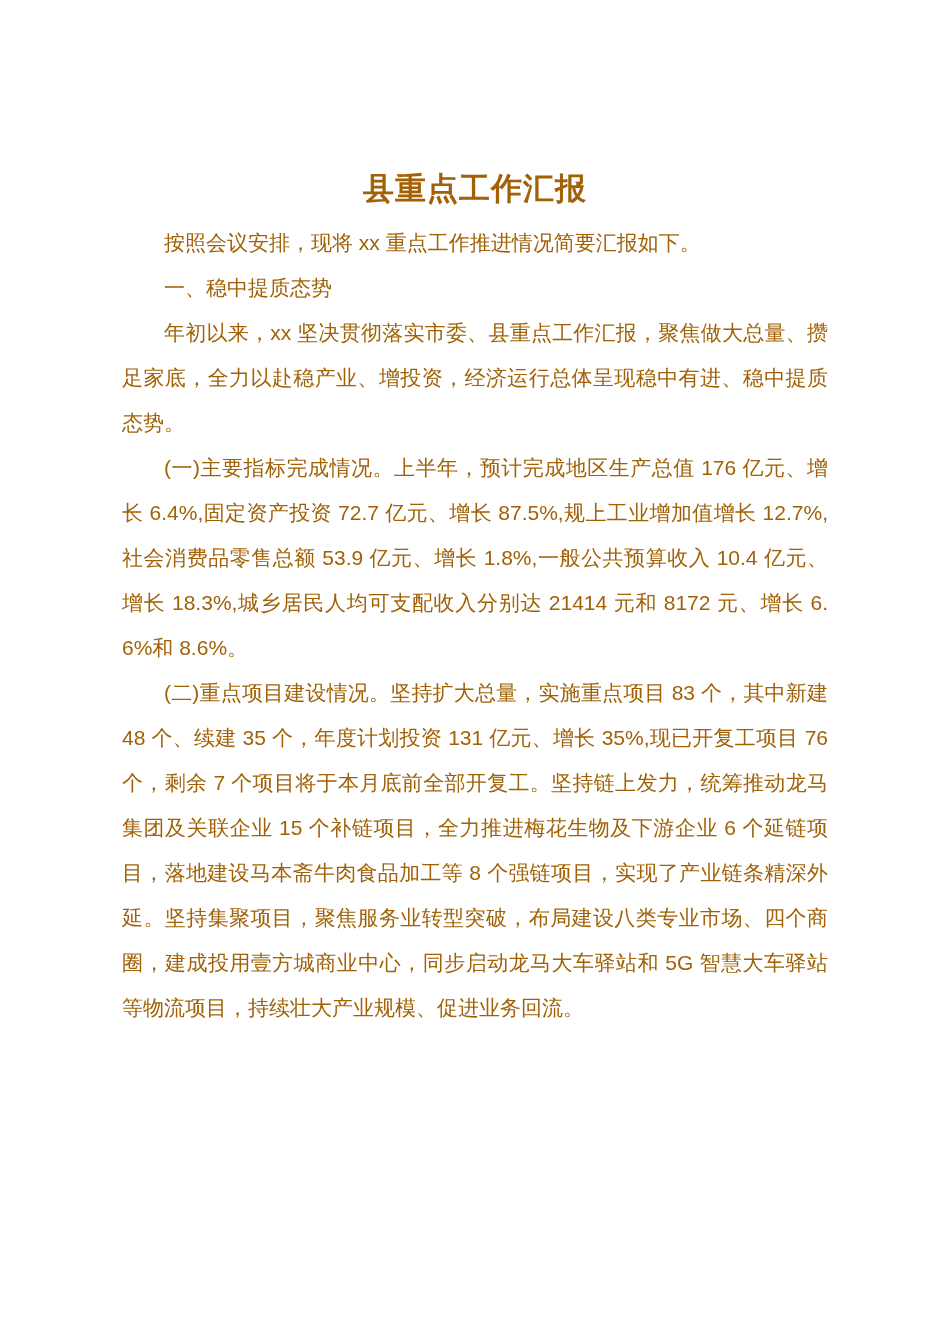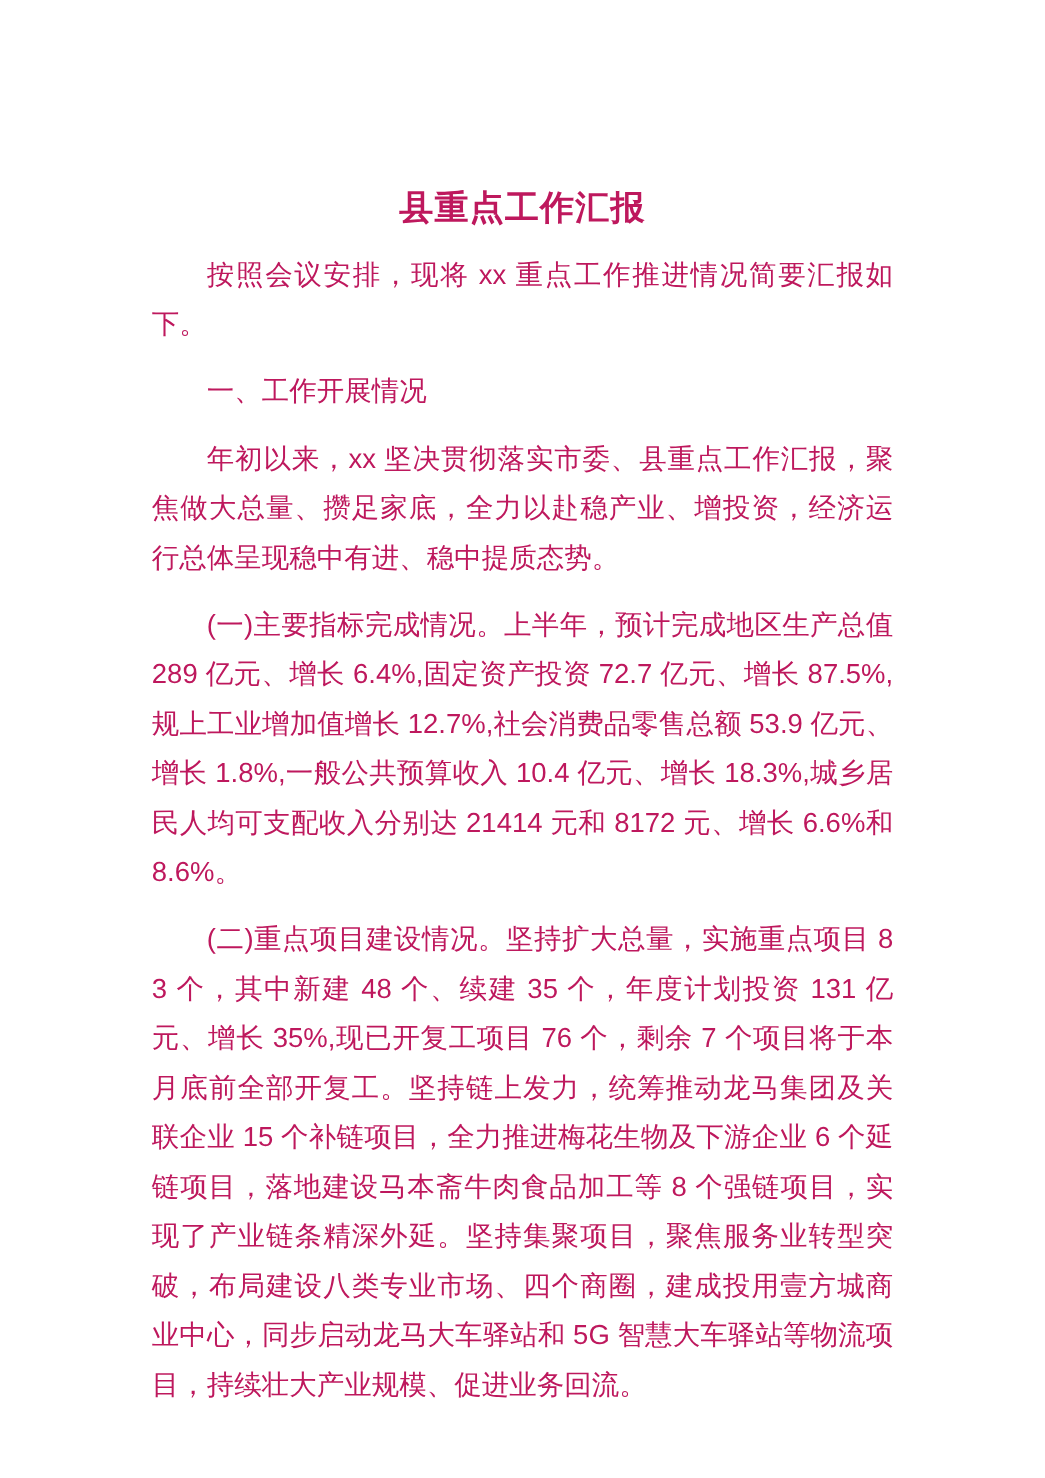--- a/index.html
+++ b/index.html
@@ -8,46 +8,46 @@
     background: #ffffff;
     width: 950px;
     height: 1344px;
     overflow: hidden;
   }
   .page {
     box-sizing: border-box;
     width: 950px;
     height: 1344px;
     background: #ffffff;
-    color: #be185d;
+    color: #a16207;
     padding: 166px 122px 0 122px;
     font-family: "Liberation Sans", sans-serif;
   }
   .doc-title {
     font-size: 31px;
     font-weight: 700;
     line-height: 46px;
     text-align: center;
     margin: 0 0 8px 0;
     letter-spacing: 1px;
   }
   .para {
-    font-size: 25px;
+    font-size: 21px;
     font-weight: 400;
     line-height: 45px;
-    margin: 16px;
+    margin: 0;
     text-align: justify;
     text-justify: inter-ideograph;
     text-indent: 2em;
     word-break: break-all;
   }
 </style>
 </head>
 <body>
 
 <div class="page">
   <h1 class="doc-title">县重点工作汇报</h1>
   <p class="para">按照会议安排，现将 xx 重点工作推进情况简要汇报如下。</p>
-  <p class="para">一、工作开展情况</p>
+  <p class="para">一、稳中提质态势</p>
   <p class="para">年初以来，xx 坚决贯彻落实市委、县重点工作汇报，聚焦做大总量、攒足家底，全力以赴稳产业、增投资，经济运行总体呈现稳中有进、稳中提质态势。</p>
-  <p class="para">(一)主要指标完成情况。上半年，预计完成地区生产总值 289 亿元、增长 6.4%,固定资产投资 72.7 亿元、增长 87.5%,规上工业增加值增长 12.7%,社会消费品零售总额 53.9 亿元、增长 1.8%,一般公共预算收入 10.4 亿元、增长 18.3%,城乡居民人均可支配收入分别达 21414 元和 8172 元、增长 6.6%和 8.6%。</p>
+  <p class="para">(一)主要指标完成情况。上半年，预计完成地区生产总值 176 亿元、增长 6.4%,固定资产投资 72.7 亿元、增长 87.5%,规上工业增加值增长 12.7%,社会消费品零售总额 53.9 亿元、增长 1.8%,一般公共预算收入 10.4 亿元、增长 18.3%,城乡居民人均可支配收入分别达 21414 元和 8172 元、增长 6.6%和 8.6%。</p>
   <p class="para">(二)重点项目建设情况。坚持扩大总量，实施重点项目 83 个，其中新建 48 个、续建 35 个，年度计划投资 131 亿元、增长 35%,现已开复工项目 76 个，剩余 7 个项目将于本月底前全部开复工。坚持链上发力，统筹推动龙马集团及关联企业 15 个补链项目，全力推进梅花生物及下游企业 6 个延链项目，落地建设马本斋牛肉食品加工等 8 个强链项目，实现了产业链条精深外延。坚持集聚项目，聚焦服务业转型突破，布局建设八类专业市场、四个商圈，建成投用壹方城商业中心，同步启动龙马大车驿站和 5G 智慧大车驿站等物流项目，持续壮大产业规模、促进业务回流。</p>
 </div>
 
 </body></html>

